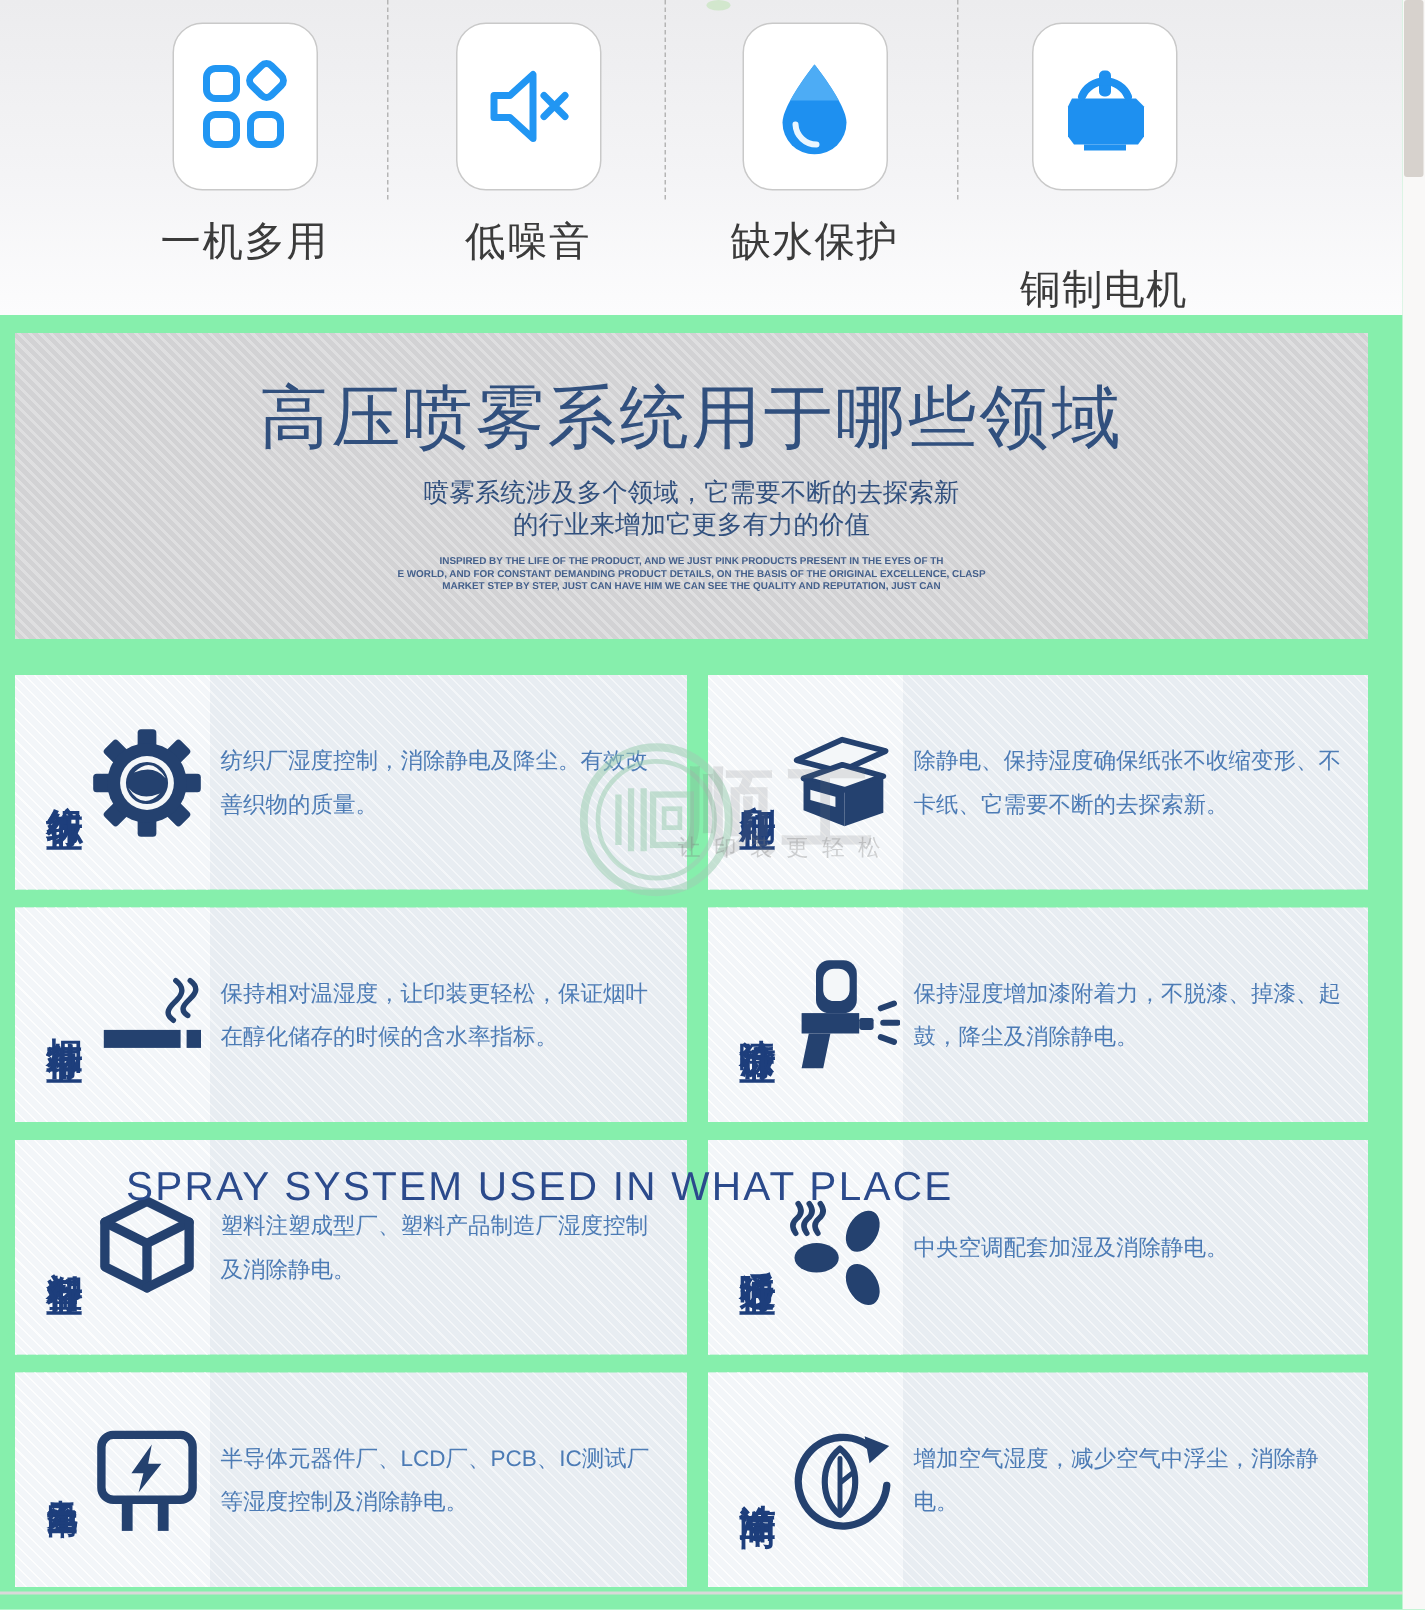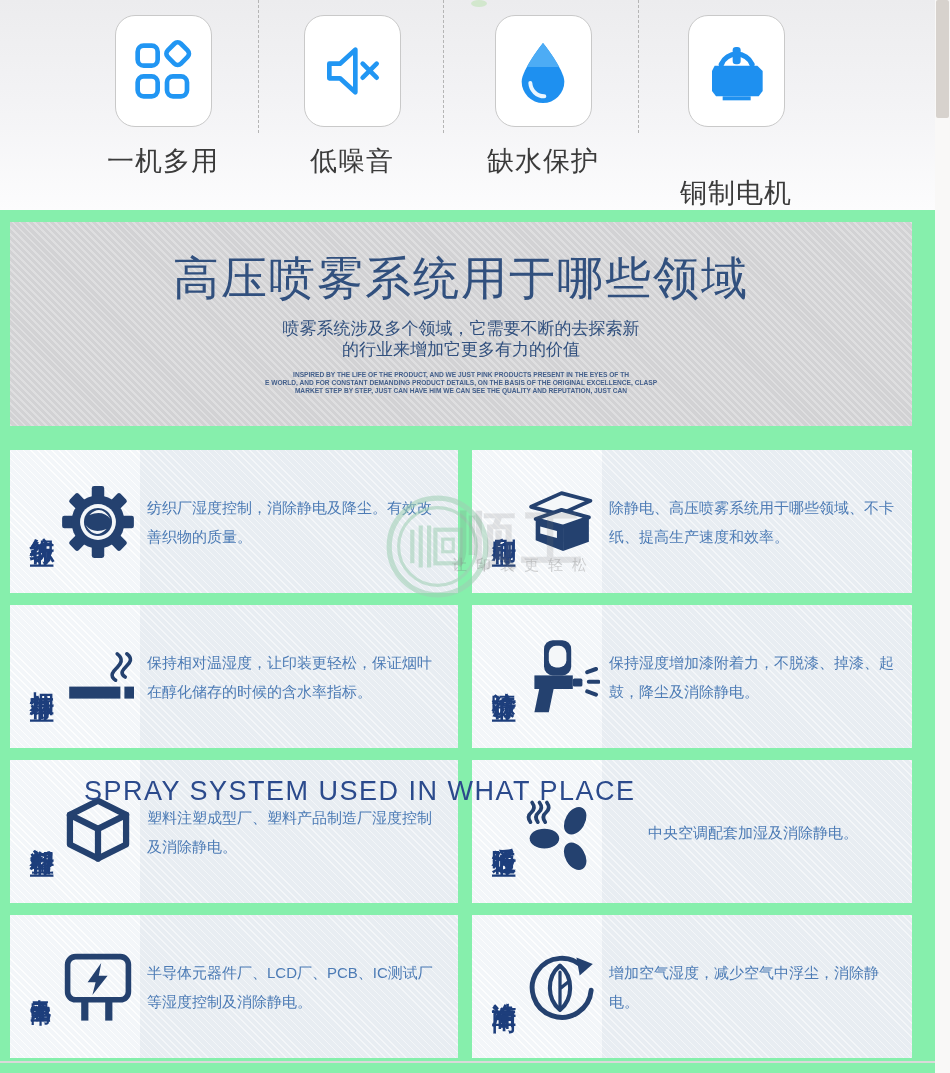--- a/index.html
+++ b/index.html
@@ -172,21 +172,21 @@
     <div class="card-label">印刷行业</div>
     <div class="card-icon">
       <svg width="76" height="76" viewBox="0 0 100 100">
         <polygon points="12,30 52,12 90,22 50,40" fill="#f4f7f9" stroke="#24416f" stroke-width="5" stroke-linejoin="round"></polygon>
         <polygon points="18,46 52,34 88,44 54,56" fill="#f4f7f9" stroke="#24416f" stroke-width="5" stroke-linejoin="round"></polygon>
         <polygon points="18,46 54,56 54,88 18,74" fill="#24416f"></polygon>
         <polygon points="54,56 88,44 88,76 54,88" fill="#24416f"></polygon>
         <polygon points="24,56 46,62 46,71 24,65" fill="#f4f7f9"></polygon>
       </svg>
     </div>
-    <div class="card-desc">除静电、高压喷雾系统用于哪些领域、不卡纸、提高生产速度和效率。</div>
+    <div class="card-desc">除静电、保持湿度确保纸张不收缩变形、不卡纸、它需要不断的去探索新。</div>
   </div>
 
   <div class="card" style="left:10px;top:605px;width:448px;">
     <div class="card-leftbg"></div>
     <div class="card-label">烟草行业</div>
     <div class="card-icon" style="width:100px;">
       <svg width="94" height="80" viewBox="0 0 100 100">
         <rect x="4" y="62" width="64" height="15" fill="#24416f"></rect>
         <rect x="73" y="62" width="12" height="15" fill="#24416f"></rect>
         <path d="M62 54 c-9 -6 -2 -12 2 -16 c4 -4 9 -10 0 -17" stroke="#24416f" stroke-width="4.5" fill="none" stroke-linecap="round"></path>
@@ -218,21 +218,21 @@
     <div class="card-icon">
       <svg width="78" height="78" viewBox="0 0 100 100" fill="none" stroke="#24416f" stroke-width="8" stroke-linejoin="round" stroke-linecap="round">
         <polygon points="50,10 86,28 50,46 14,28"></polygon>
         <path d="M14 28 V66 L50 84 V46"></path>
         <path d="M86 28 V66 L50 84"></path>
       </svg>
     </div>
     <div class="card-desc">塑料注塑成型厂、塑料产品制造厂湿度控制及消除静电。</div>
   </div>
 
-  <div class="card" style="left:472px;top:760px;width:440px;text-align:center;">
+  <div class="card" style="left:472px;top:760px;width:440px;">
     <div class="card-leftbg"></div>
     <div class="card-label">暖通行业</div>
     <div class="card-icon">
       <svg width="82" height="82" viewBox="0 0 100 100">
         <g fill="#24416f">
           <ellipse cx="56" cy="33" rx="12" ry="18" transform="rotate(30 56 58)"></ellipse>
           <ellipse cx="56" cy="33" rx="12" ry="18" transform="rotate(150 56 58)"></ellipse>
           <ellipse cx="56" cy="33" rx="12" ry="18" transform="rotate(270 56 58)"></ellipse>
         </g>
         <path d="M14 38 q-5 -7 1 -12 q6 -5 1 -12" stroke="#24416f" stroke-width="4.5" fill="none" stroke-linecap="round"></path>

